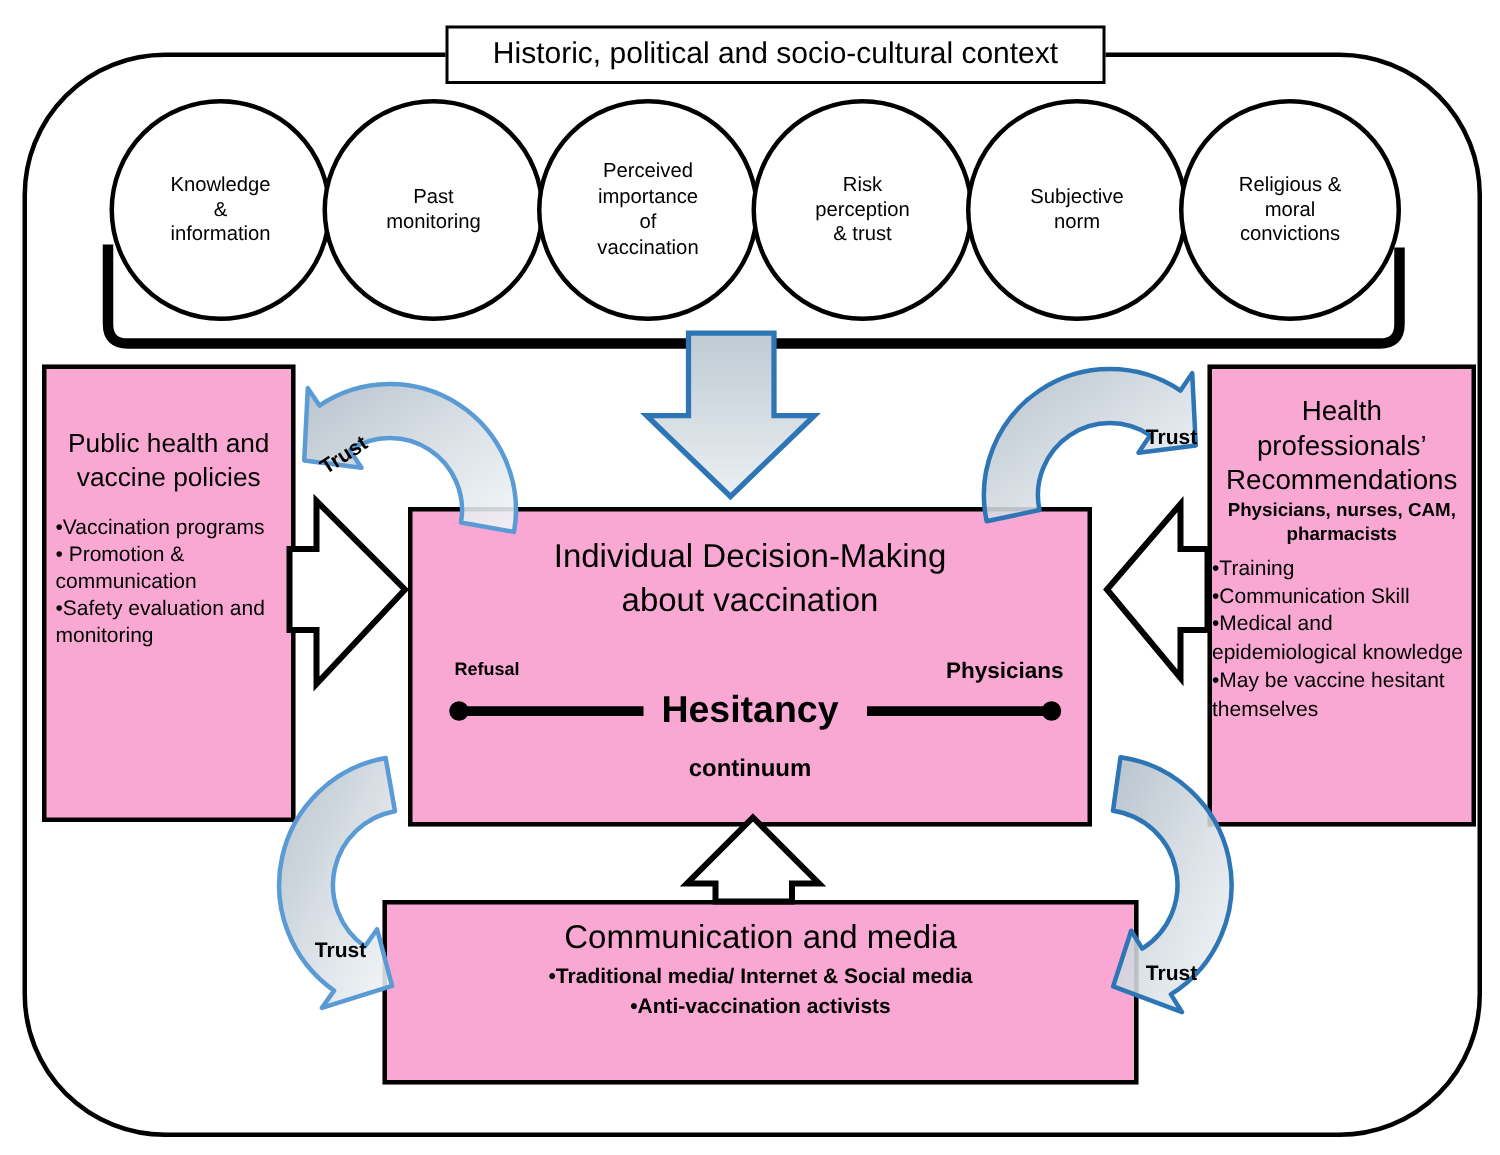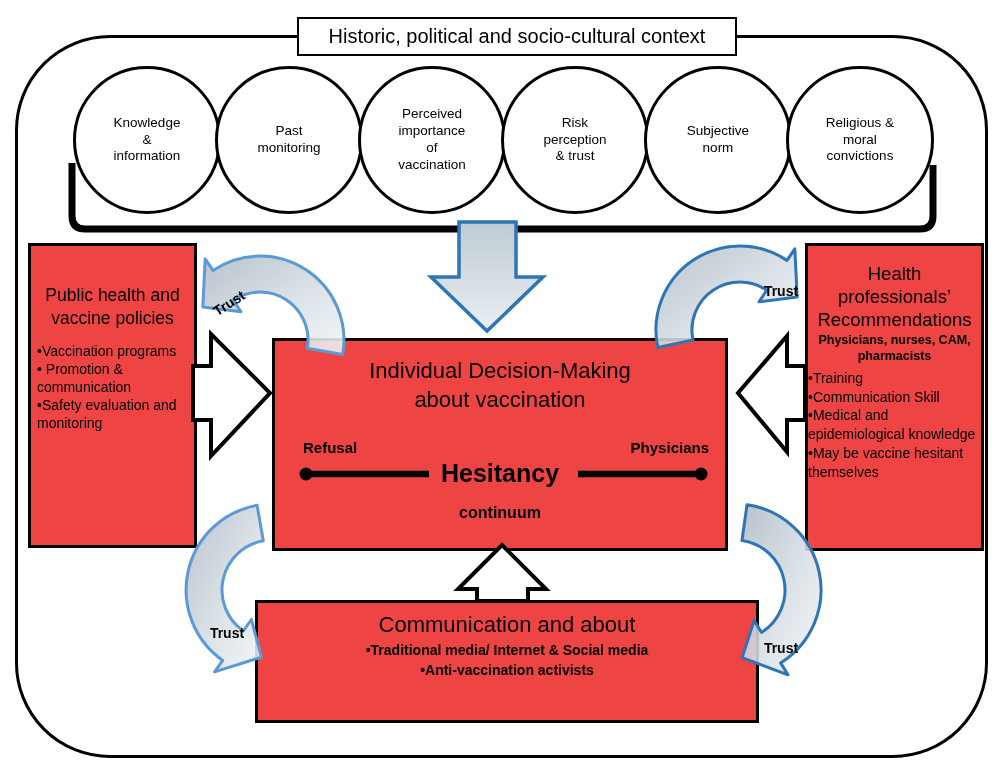--- a/index.html
+++ b/index.html
@@ -10,31 +10,31 @@
   
   .outer-frame{left:15px;top:35px;width:967px;height:717px;border:3.5px solid #000;border-radius:95px;}
   
   .banner{left:297px;top:17px;width:436px;height:35px;border:2.5px solid #000;background:#fff;
           display:flex;align-items:center;justify-content:center;font-size:20px;}
   
   .circle{top:66px;width:142px;height:142px;border:3px solid #000;border-radius:50%;background:#fff;
           display:flex;align-items:center;justify-content:center;text-align:center;
           font-size:13.5px;line-height:1.25;}
   
-  .rbox{border:3px solid #000;background:#ef4444;}
+  .rbox{border:3px solid #000;background:#f9a8d4;}
   .left-box{left:28px;top:243px;width:163px;height:299px;}
   .left-box .bhead{margin-top:38px;text-align:center;font-size:17.5px;line-height:1.3;}
   .left-box .bullets{margin-top:12px;padding:0 4px 0 6px;font-size:14px;line-height:1.3;}
   .right-box{left:805px;top:243px;width:173px;height:302px;}
   .right-box .bhead{margin-top:16px;text-align:center;font-size:18.5px;line-height:1.25;}
   .right-box .subhead{text-align:center;font-size:12.5px;line-height:1.25;margin-top:2px;font-weight:bold;}
   .right-box .bullets{margin-top:4px;padding:0 2px 0 0;font-size:14px;line-height:1.35;}
   .center-box{left:272px;top:338px;width:450px;height:207px;border-width:3.5px;}
   .center-title{position:absolute;left:0;top:16px;width:100%;text-align:center;font-size:22px;line-height:1.3;}
-  .refusal{position:absolute;left:28px;top:98px;font-size:15px;font-weight:bold;}
+  .refusal{position:absolute;left:28px;top:98px;font-size:12px;font-weight:bold;}
   .acceptance{position:absolute;right:16px;top:98px;font-size:15px;font-weight:bold;}
   .hesitancy{position:absolute;left:0;top:118px;width:100%;text-align:center;font-size:25px;font-weight:bold;}
   .continuum{position:absolute;left:0;top:163px;width:100%;text-align:center;font-size:16px;font-weight:bold;}
   .bottom-box{left:255px;top:600px;width:498px;height:117px;border-width:3.5px;}
   .bottom-box .bhead{margin-top:9px;text-align:center;font-size:22px;}
   .bottom-box .bullets{margin-top:2px;text-align:center;font-size:14px;font-weight:bold;line-height:1.45;}
   
   .trust{font-size:14px;font-weight:bold;transform:translate(-50%,-50%);z-index:7;}
   .trust.rot{transform:translate(-50%,-50%) rotate(-33deg);}
   
@@ -96,21 +96,21 @@
   <div class="abs rbox center-box">
     <div class="center-title pre">Individual Decision-Making
 about vaccination</div>
     <div class="refusal">Refusal</div>
     <div class="acceptance">Physicians</div>
     <div class="hesitancy">Hesitancy</div>
     <div class="continuum">continuum</div>
   </div>
 
   <div class="abs rbox bottom-box">
-    <div class="bhead">Communication and about</div>
+    <div class="bhead">Communication and media</div>
     <div class="bullets">
       <div>•Traditional media/ Internet &amp; Social media</div>
       <div>•Anti-vaccination activists</div>
     </div>
   </div>
 
   <svg class="abs overlay" viewBox="0 0 1000 770">
     <defs>
       <linearGradient id="gradBand" x1="0" y1="0" x2="1" y2="1">
         <stop offset="0" stop-color="#AFBBC6"></stop>

